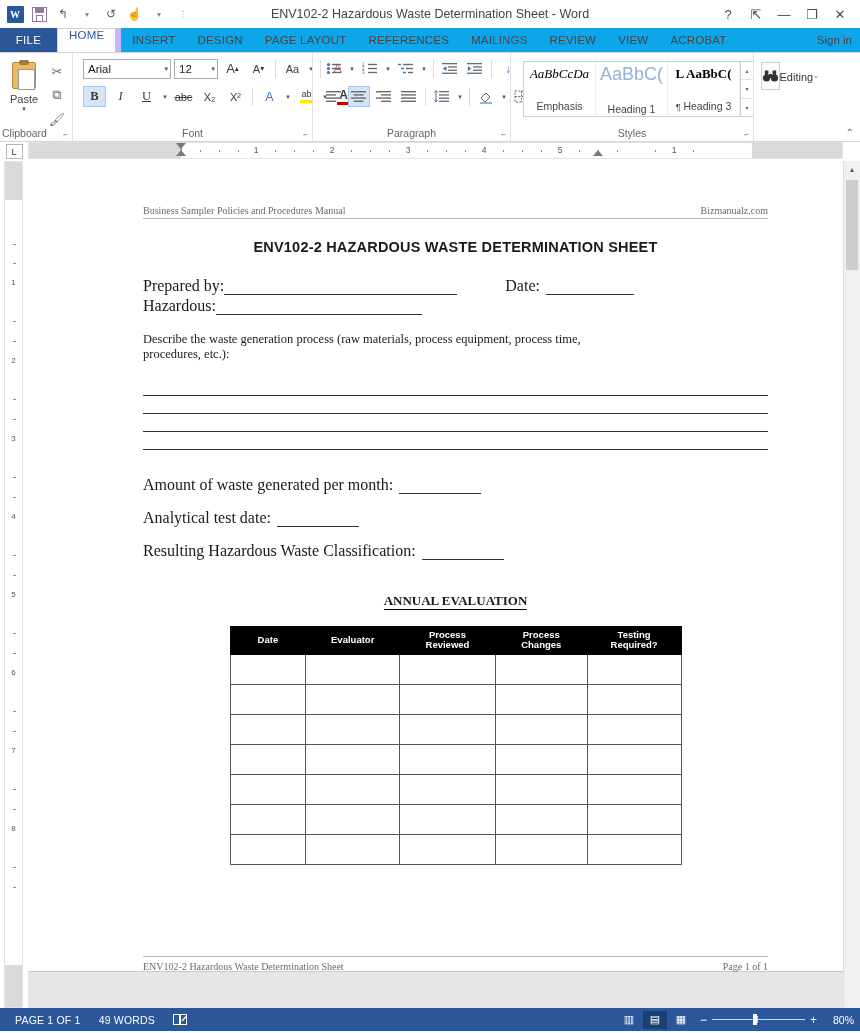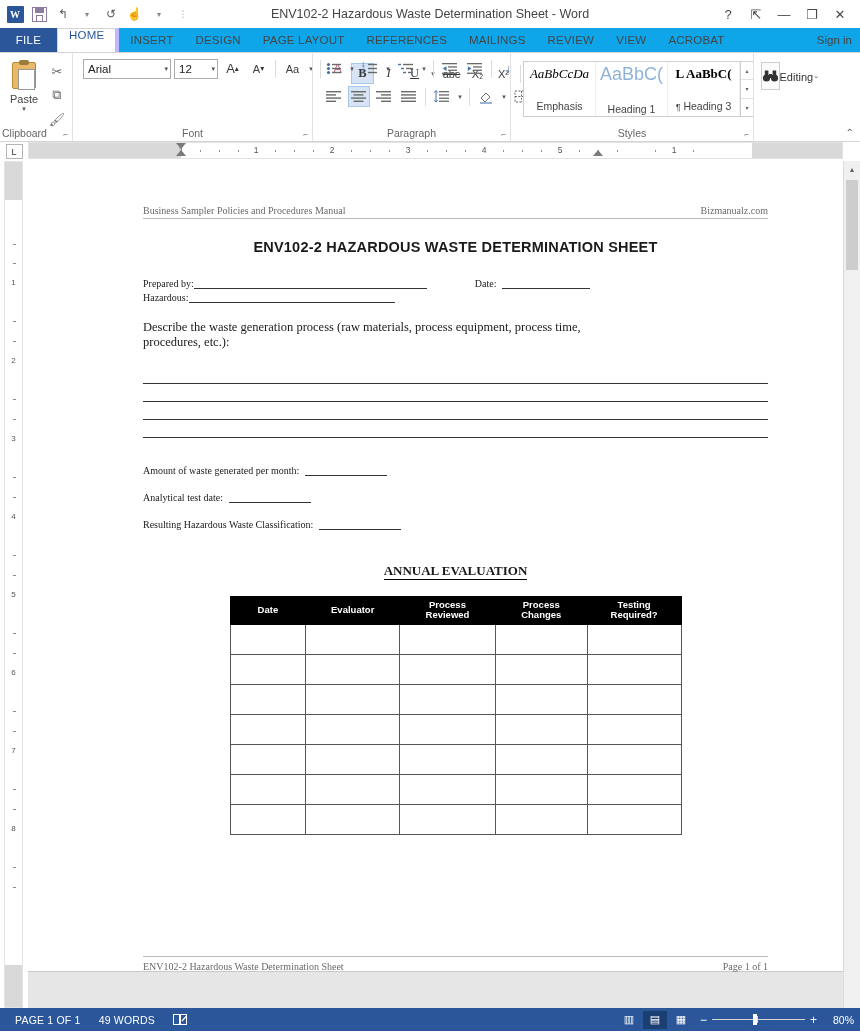--- a/index.html
+++ b/index.html
@@ -44,21 +44,21 @@
   .tabstrip{ height:24px; display:flex; align-items:stretch; background:#0ea5e9; position:relative;}
   .tab-file{
     background:#2b579a; color:#fff; width:57px; display:flex; align-items:center;
     justify-content:center; font-size:11.5px; letter-spacing:.3px;
   }
   .tab{
     padding:0 11px; display:flex; align-items:center; font-size:11.5px;
     color:#444; letter-spacing:.2px;
   }
   .tab.active{ color:#2b579a; border-top:1px solid #d4d4d4; border-left:1px solid #d4d4d4;
-               border-right:4px solid #c4b5fd; background:#fff; margin-bottom:-1px; padding-bottom:13px;}
+               border-right:6px solid #c4b5fd; background:#fff; margin-bottom:-1px; padding-bottom:13px;}
   .signin{ margin-left:auto; font-size:11.5px; color:#444; padding-right:8px; display:flex; align-items:center;}
 
   
   .ribbon{
     height:90px; background:#fff; border-top:1px solid #d4d4d4; border-bottom:1px solid #d4d4d4;
     display:flex; position:relative;
   }
   .grp{ position:relative; height:100%; padding:3px 4px 0 4px; display:flex; flex-direction:column;}
   .grp + .grp{ border-left:1px solid #e1e1e1; }
   .grp-label{
@@ -166,21 +166,21 @@
   .vs-arrow{ height:17px; display:flex;align-items:center;justify-content:center;font-size:7px;color:#606060;}
   .vs-thumb{ position:absolute; left:2px; right:2px; top:19px; height:90px; background:#cdcdcd;}
 
   
   .doc{ position:absolute; left:115px; right:75px; top:44px; font-family:"Liberation Serif", serif;
         color:#1a1a1a;}
   .hdr{ display:flex; justify-content:space-between; font-size:10px; color:#6a6a6a;
         border-bottom:1px solid #b9b9b9; padding-bottom:2px;}
   .doc-title{ text-align:center; font-family:"Liberation Sans", sans-serif; font-weight:bold;
               font-size:14.5px; letter-spacing:.2px; margin-top:20px;}
-  .fld-row{ display:flex; align-items:flex-end; font-size:10px; margin-top:17px;}
+  .fld-row{ display:flex; align-items:flex-end; font-size:16px; margin-top:17px;}
   .fld-label{ white-space:nowrap;}
   .rule{ border-bottom:1px solid #333; height:12px;}
   .para{ font-size:12.5px; margin-top:17px; line-height:1.22;}
   .blank-lines{ margin-top:15px;}
   .blank-line{ border-bottom:1px solid #333; height:18px;}
   .eval-title{ text-align:center; font-weight:bold; font-size:13px; margin-top:33px;
                font-family:"Liberation Serif", serif;}
   .eval-title span{ border-bottom:1.5px solid #000; padding-bottom:1px;}
 
   table.evaltab{ border-collapse:collapse; margin:17px auto 0 auto; width:452px;}
@@ -273,21 +273,21 @@
         <div class="mini-ic">✂</div>
         <div class="mini-ic">⧉</div>
         <div class="mini-ic">🖌</div>
       </div>
     </div>
     <div class="grp-label" style="text-align:left;padding-left:2px">Clipboard</div>
     <div class="grp-dialog">⌐</div>
   </div>
 
   <div class="grp" style="width:240px">
-    <div class="grp-body" style="flex-direction:row;padding-left:6px">
+    <div class="grp-body" style="flex-direction:column;padding-left:6px">
       <div class="font-row">
         <div class="combo fontname">
           <span class="cval">Arial</span>
           <span class="carw">▾</span>
         </div>
         <div class="combo fontsize">
           <span class="cval">12</span>
           <span class="carw">▾</span>
         </div>
         <div class="ic" style="font-size:13px">A<sup class="sup" style="font-size:8px">▴</sup></div>

